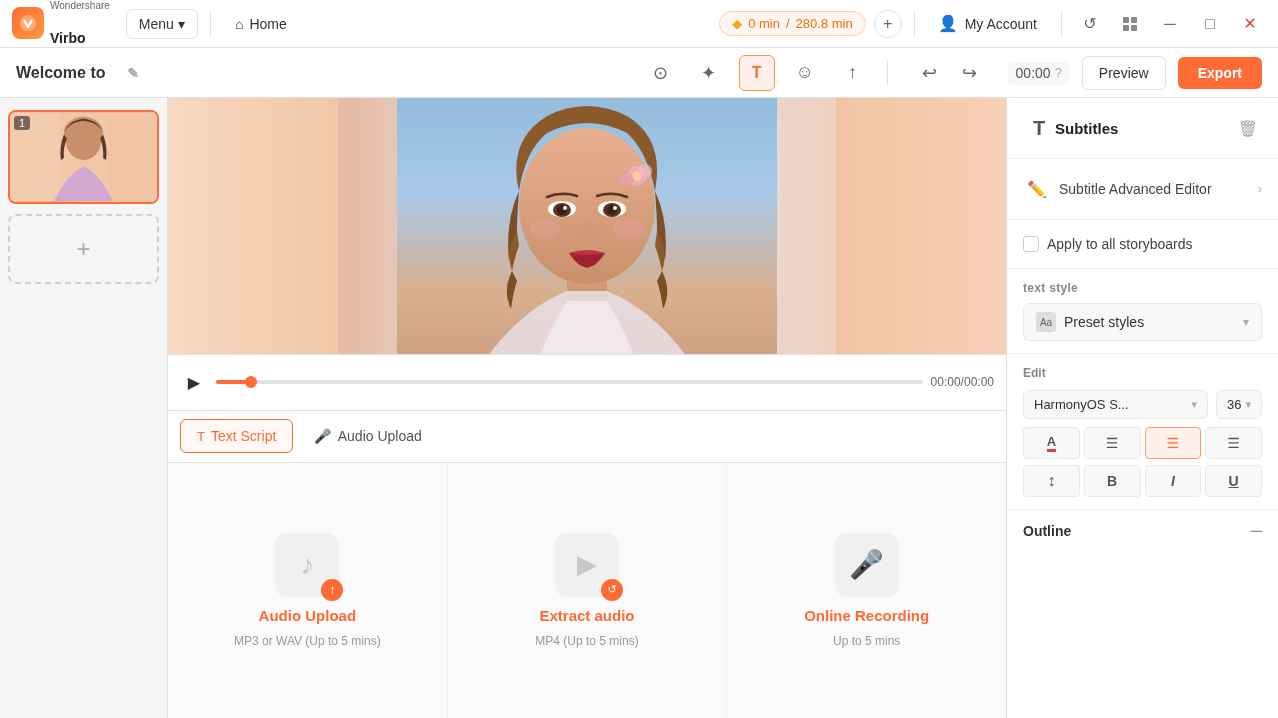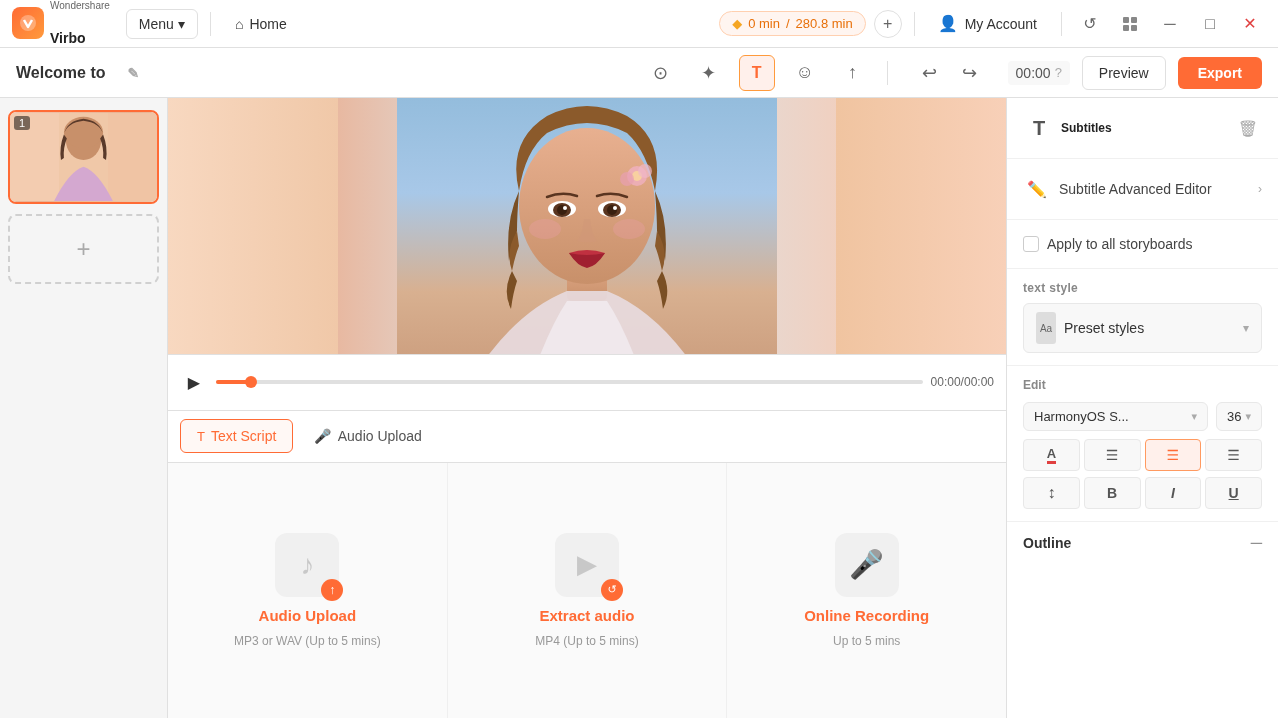--- a/index.html
+++ b/index.html
@@ -85,33 +85,33 @@
     .upload-option:last-child { border-right: none; }
     .upload-icon { width: 64px; height: 64px; background: #f0f0f0; border-radius: 12px; display: flex; align-items: center; justify-content: center; position: relative; }
     .upload-icon .badge { position: absolute; bottom: -4px; right: -4px; width: 22px; height: 22px; border-radius: 50%; display: flex; align-items: center; justify-content: center; font-size: 12px; }
     .upload-title { font-size: 15px; font-weight: 600; color: #ff6b35; }
     .upload-subtitle { font-size: 12px; color: #999; text-align: center; }
 
     
     .right-panel { width: 272px; background: #fff; border-left: 1px solid #e0e0e0; display: flex; flex-direction: column; overflow-y: auto; flex-shrink: 0; }
     .rp-header { display: flex; align-items: center; padding: 14px 16px; border-bottom: 1px solid #f0f0f0; }
     .rp-header-icon { width: 32px; height: 32px; display: flex; align-items: center; justify-content: center; color: #555; font-size: 18px; }
-    .rp-header-title { font-size: 12px; font-weight: 600; color: #222; flex: 1; margin-left: 6px; }
+    .rp-header-title { font-size: 15px; font-weight: 600; color: #222; flex: 1; margin-left: 0; }
     .rp-delete-btn { width: 28px; height: 28px; border: none; background: none; cursor: pointer; color: #aaa; font-size: 16px; display: flex; align-items: center; justify-content: center; }
 
     .rp-section { padding: 12px 16px; border-bottom: 1px solid #f0f0f0; }
     .rp-row { display: flex; align-items: center; gap: 8px; padding: 4px 0; cursor: pointer; }
     .rp-row-icon { width: 28px; height: 28px; display: flex; align-items: center; justify-content: center; color: #888; }
     .rp-row-text { font-size: 14px; color: #444; flex: 1; }
     .rp-row-chevron { color: #aaa; font-size: 12px; }
     .rp-row-check { width: 16px; height: 16px; border: 1.5px solid #ccc; border-radius: 3px; background: #fff; }
 
     .section-label { font-size: 12px; color: #888; font-weight: 700; text-transform: lowercase; letter-spacing: 0.3px; margin-bottom: 8px; }
     .preset-dropdown { display: flex; align-items: center; background: #f8f8f8; border: 1px solid #e8e8e8; border-radius: 6px; padding: 8px 12px; cursor: pointer; }
-    .preset-dropdown-icon { width: 20px; height: 32px; background: #ddd; border-radius: 3px; margin-right: 8px; display: flex; align-items: center; justify-content: center; font-size: 10px; color: #666; }
+    .preset-dropdown-icon { width: 20px; height: 20px; background: #ddd; border-radius: 3px; margin-right: 8px; display: flex; align-items: center; justify-content: center; font-size: 10px; color: #666; }
     .preset-dropdown-text { font-size: 14px; color: #333; flex: 1; }
     .preset-dropdown-arrow { color: #aaa; font-size: 12px; }
 
     .edit-label { font-size: 12px; color: #888; font-weight: 600; margin-bottom: 10px; }
     .edit-controls { display: flex; gap: 8px; flex-wrap: wrap; }
     .font-select { flex: 1; display: flex; align-items: center; background: #f8f8f8; border: 1px solid #e8e8e8; border-radius: 6px; padding: 6px 10px; cursor: pointer; }
     .font-select-text { font-size: 13px; color: #333; flex: 1; overflow: hidden; text-overflow: ellipsis; white-space: nowrap; }
     .font-select-arrow { color: #aaa; font-size: 11px; }
     .size-select { display: flex; align-items: center; background: #f8f8f8; border: 1px solid #e8e8e8; border-radius: 6px; padding: 6px 10px; cursor: pointer; gap: 4px; }
     .size-select-text { font-size: 13px; color: #333; }

